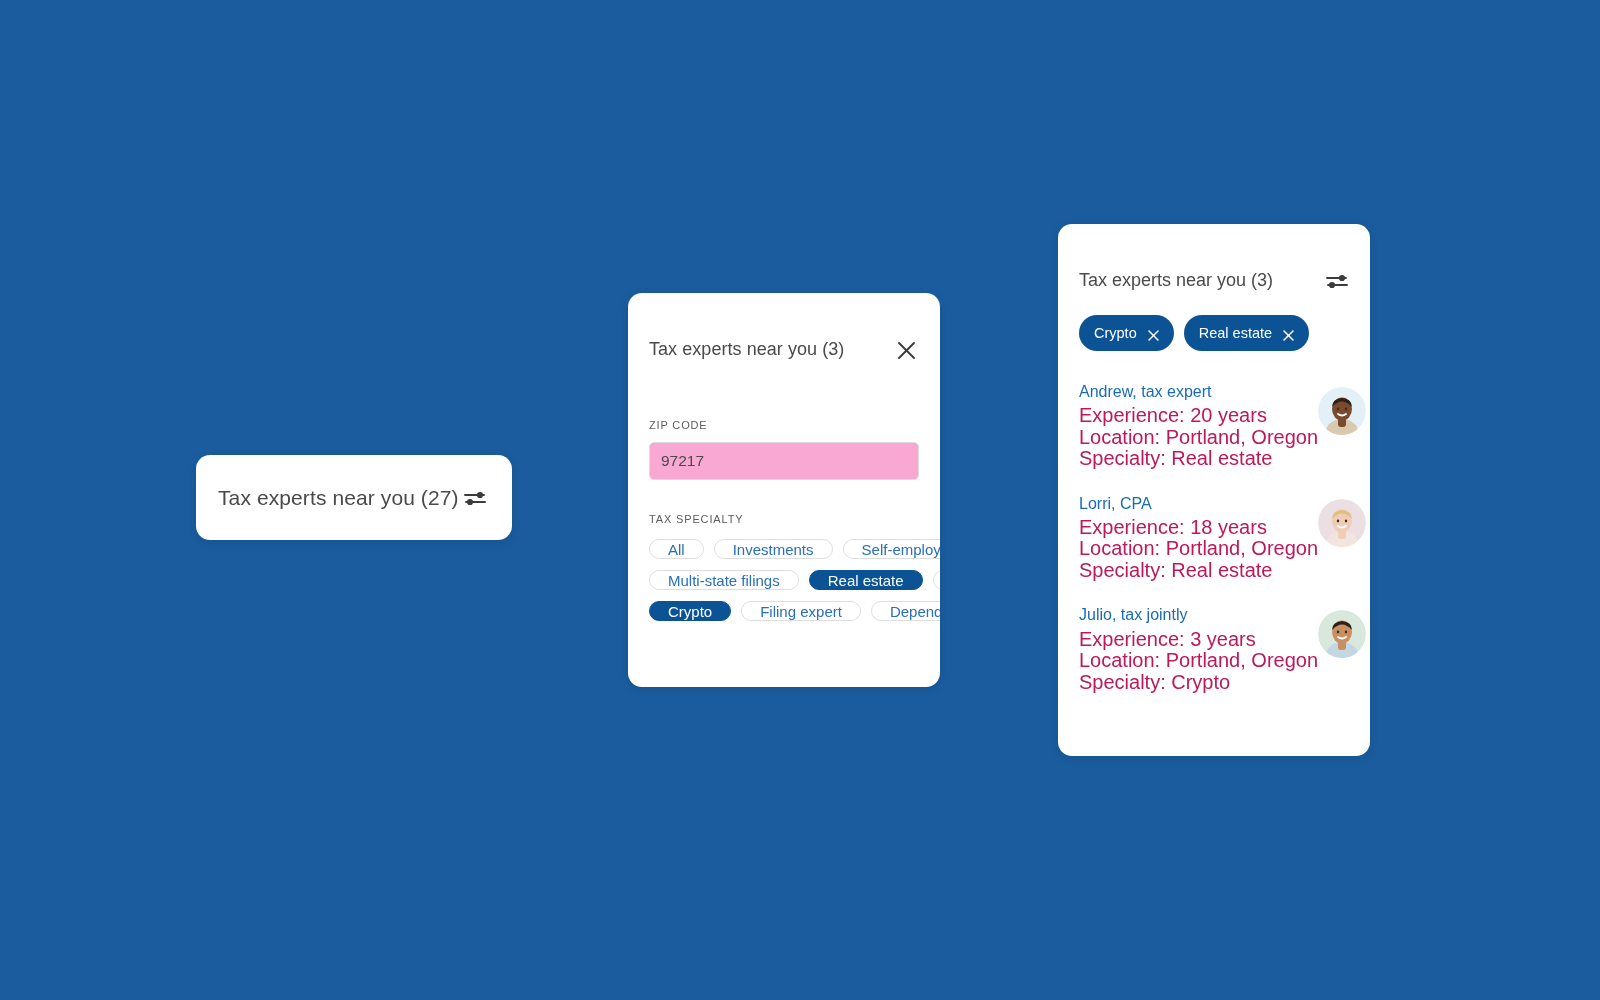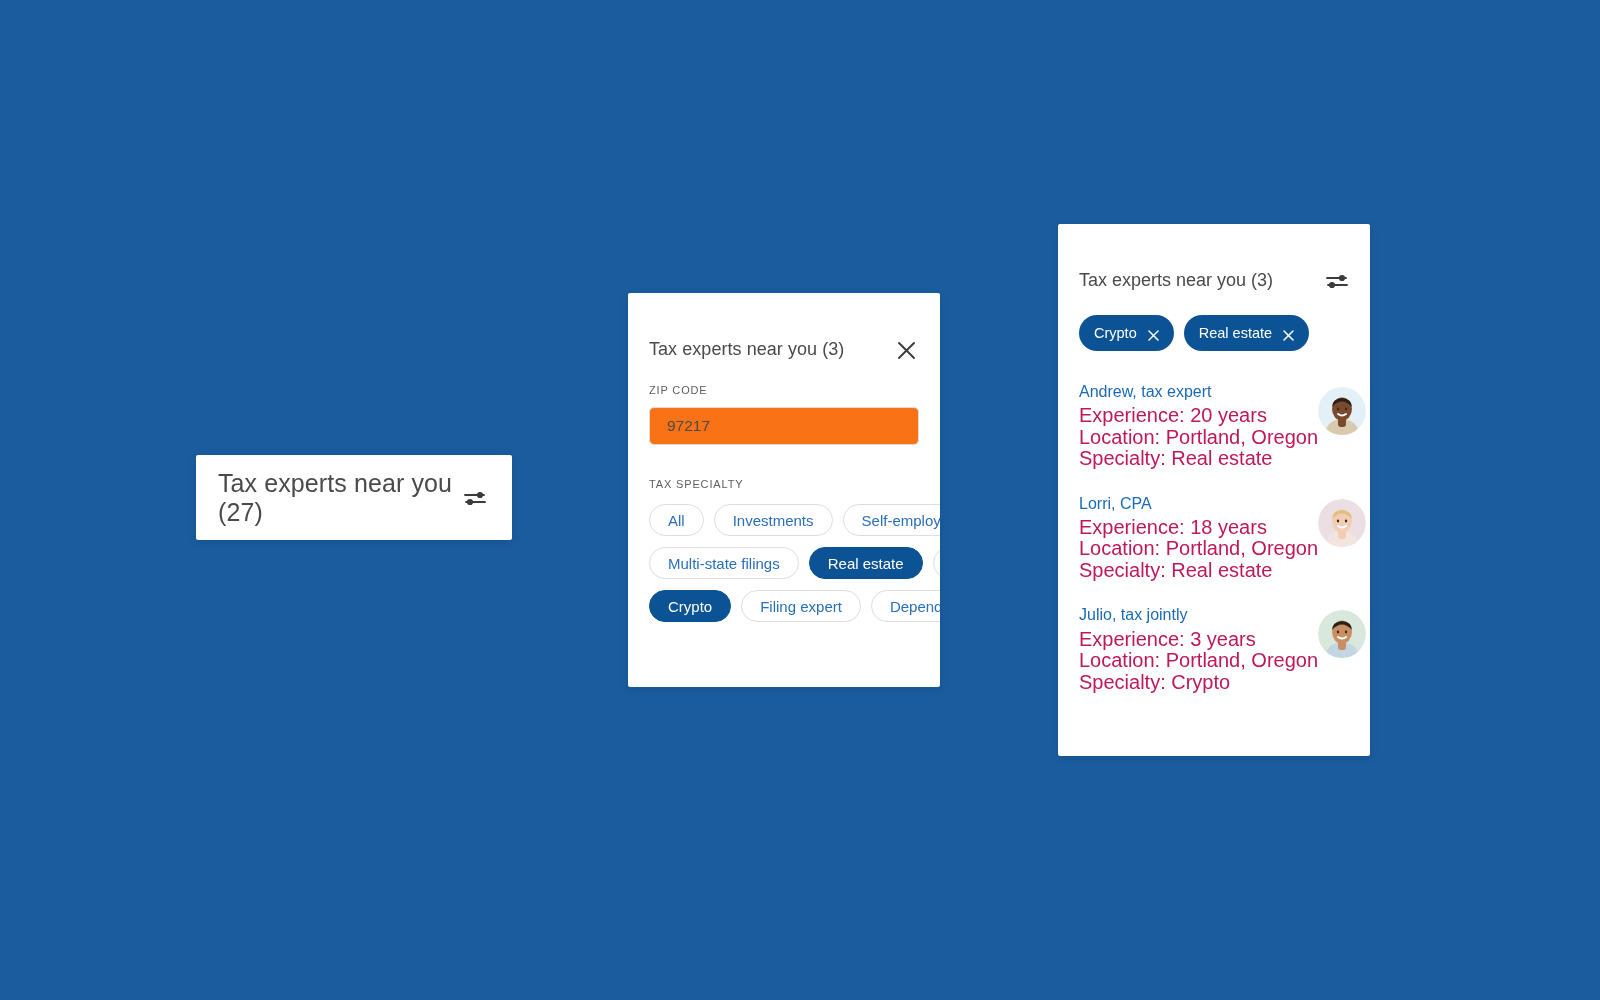--- a/index.html
+++ b/index.html
@@ -14,37 +14,37 @@
     background: #1a5c9e;
     font-family: "Liberation Sans", sans-serif;
     position: relative;
     -webkit-font-smoothing: antialiased;
   }
 
   
   .card {
     position: absolute;
     background: #ffffff;
-    border-radius: 2px;
+    border-radius: 14px;
     box-shadow: 0 2px 10px rgba(0,0,0,0.10);
   }
 
   
   #collapsed-bar {
     left: 196px;
     top: 455px;
     width: 316px;
     height: 85px;
     display: flex;
     align-items: center;
     justify-content: space-between;
     padding: 0 26px 0 22px;
   }
   #collapsed-bar .bar-title {
-    font-size: 25px;
+    font-size: 21px;
     color: #4a4a4a;
     letter-spacing: 0.1px;
   }
 
   
   .filter-icon {
     width: 22px;
     height: 20px;
     display: block;
     flex: none;
@@ -76,54 +76,54 @@
     height: 19px;
     display: block;
     margin-top: 2px;
     flex: none;
   }
   .field-label {
     font-size: 11px;
     letter-spacing: 0.85px;
     color: #5d5d5d;
     padding: 0 21px;
-    margin-top: 24px;
+    margin-top: 59px;
     font-weight: 400;
   }
   .zip-input {
     display: block;
     margin: 11px 21px 0 21px;
     width: 270px;
     height: 38px;
     border: 1px solid #dcdcdc;
     border-radius: 5px;
-    background: #f97316;
+    background: #f9a8d4;
     font-family: "Liberation Sans", sans-serif;
     font-size: 15.5px;
     color: #4a4a4a;
-    padding: 0 17px;
+    padding: 0 11px;
     outline: none;
   }
   .specialty-label { margin-top: 33px; }
 
   .chip-rows {
     margin-top: 14px;
     padding-left: 21px;
     overflow: hidden;
     height: 165px;
   }
   .chip-row {
     display: flex;
     gap: 10px;
     margin-bottom: 11px;
     white-space: nowrap;
     width: 520px;
   }
   .chip {
-    height: 32px;
+    height: 20px;
     border-radius: 19px;
     border: 1px solid #dedede;
     background: #fff;
     color: #2a6fba;
     font-family: "Liberation Sans", sans-serif;
     font-size: 15px;
     padding: 8px 18px;
     display: inline-flex;
     align-items: center;
     flex: none;

